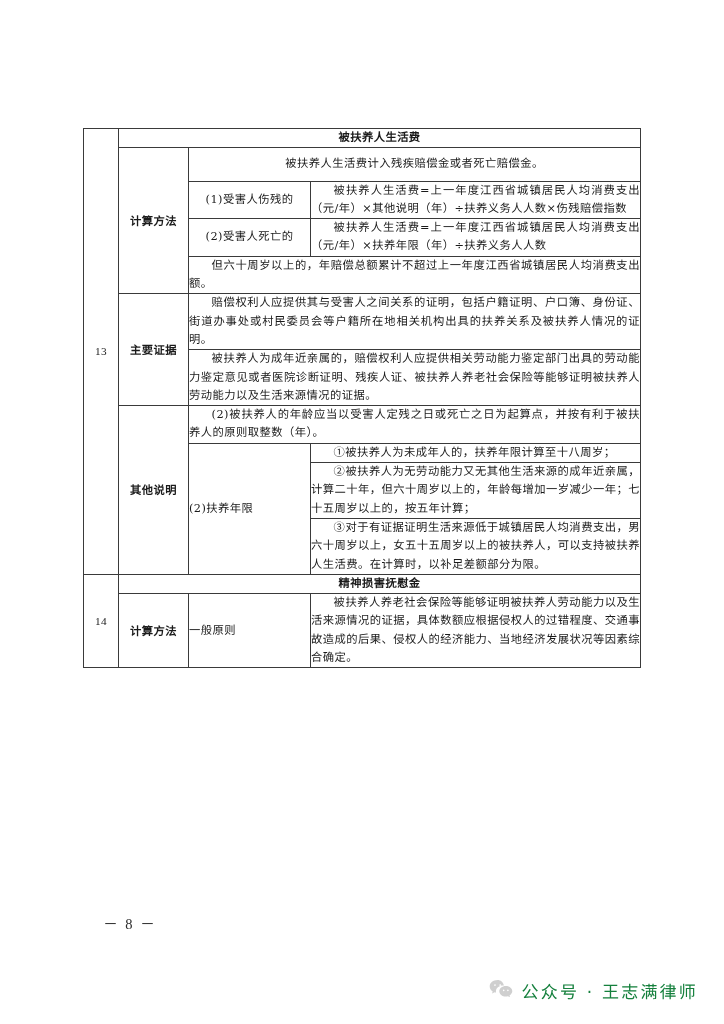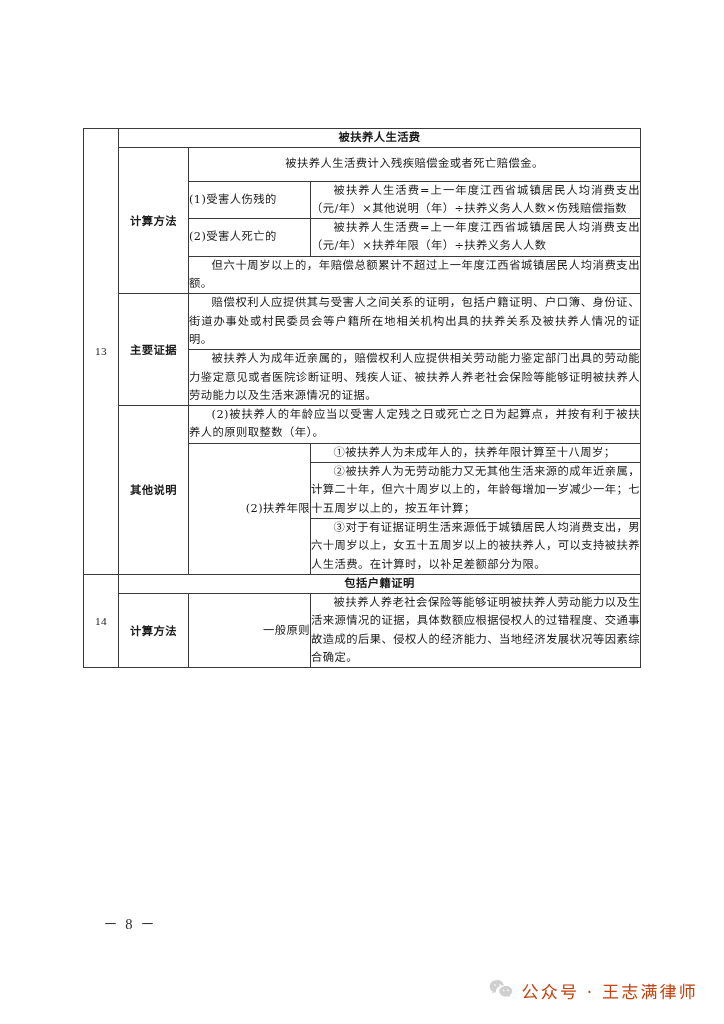--- a/index.html
+++ b/index.html
@@ -66,26 +66,26 @@
   }
   .cat-cell {
     text-align: center;
     font-weight: bold;
     font-size: 12px;
     letter-spacing: 1.1px;
     font-family: Liberation Sans, sans-serif;
     padding: 4px 2px;
   }
   .sub-cell {
-    text-align: left;
+    text-align: center;
     padding: 6px 4px;
     letter-spacing: 0.3px;
   }
   .sub-cell-wide {
-    text-align: right;
+    text-align: left;
     padding: 6px 8px;
     letter-spacing: 1px;
   }
   .body-cell {
     text-align: justify;
     text-align-last: left;
     padding: 5px 7px 6px 7px;
     text-indent: 2em;
   }
   .body-cell.center {
@@ -109,21 +109,21 @@
   }
 
   
   .watermark {
     position: absolute;
     right: 26px;
     top: 978px;
     display: flex;
     align-items: center;
     gap: 9px;
-    color: #c2410c;
+    color: #15803d;
     font-size: 17px;
     font-family: "DejaVu Sans", "Liberation Sans", sans-serif;
     letter-spacing: 2.2px;
     user-select: none;
   }
   .wechat-icon { display: block; }
   .watermark-text { white-space: nowrap; }
 </style>
 </head>
 <body>
@@ -178,21 +178,21 @@
       </tr>
       <tr>
         <td class="body-cell">②被扶养人为无劳动能力又无其他生活来源的成年近亲属，计算二十年，但六十周岁以上的，年龄每增加一岁减少一年；七十五周岁以上的，按五年计算；</td>
       </tr>
       <tr>
         <td class="body-cell">③对于有证据证明生活来源低于城镇居民人均消费支出，男六十周岁以上，女五十五周岁以上的被扶养人，可以支持被扶养人生活费。在计算时，以补足差额部分为限。</td>
       </tr>
 
       <tr>
         <td class="idx-cell" rowspan="2">14</td>
-        <td class="section-title" colspan="3">包括户籍证明</td>
+        <td class="section-title" colspan="3">精神损害抚慰金</td>
       </tr>
       <tr>
         <td class="cat-cell">计算方法</td>
         <td class="sub-cell-wide">一般原则</td>
         <td class="body-cell">被扶养人养老社会保险等能够证明被扶养人劳动能力以及生活来源情况的证据，具体数额应根据侵权人的过错程度、交通事故造成的后果、侵权人的经济能力、当地经济发展状况等因素综合确定。</td>
       </tr>
 
     </tbody>
   </table>
 

